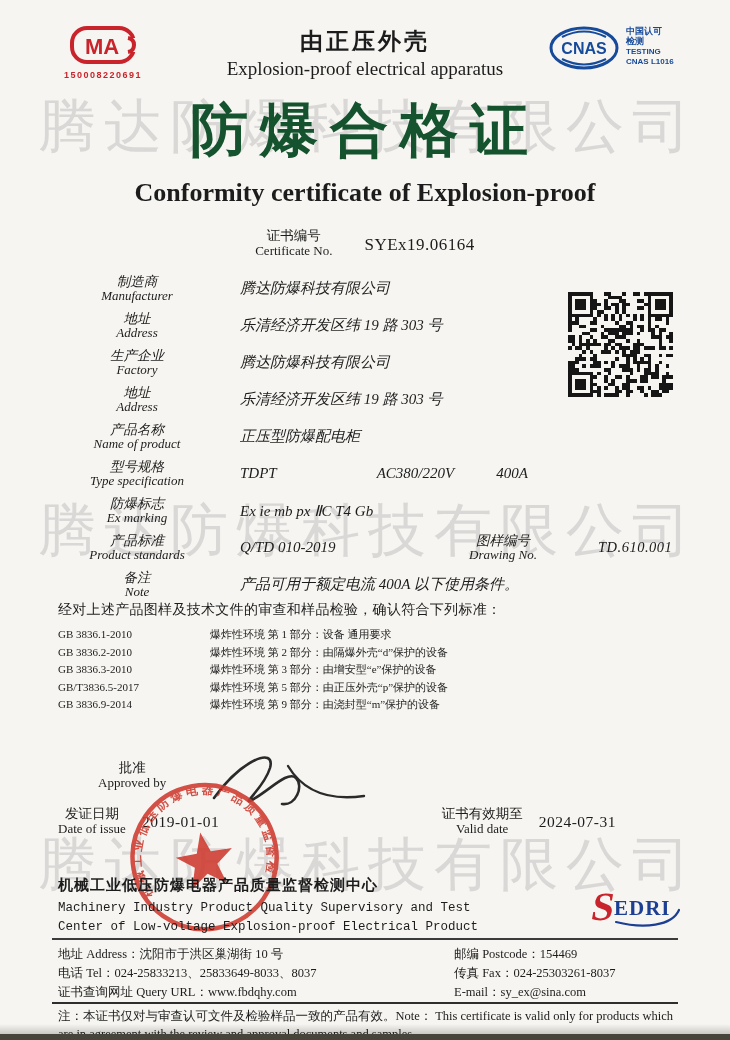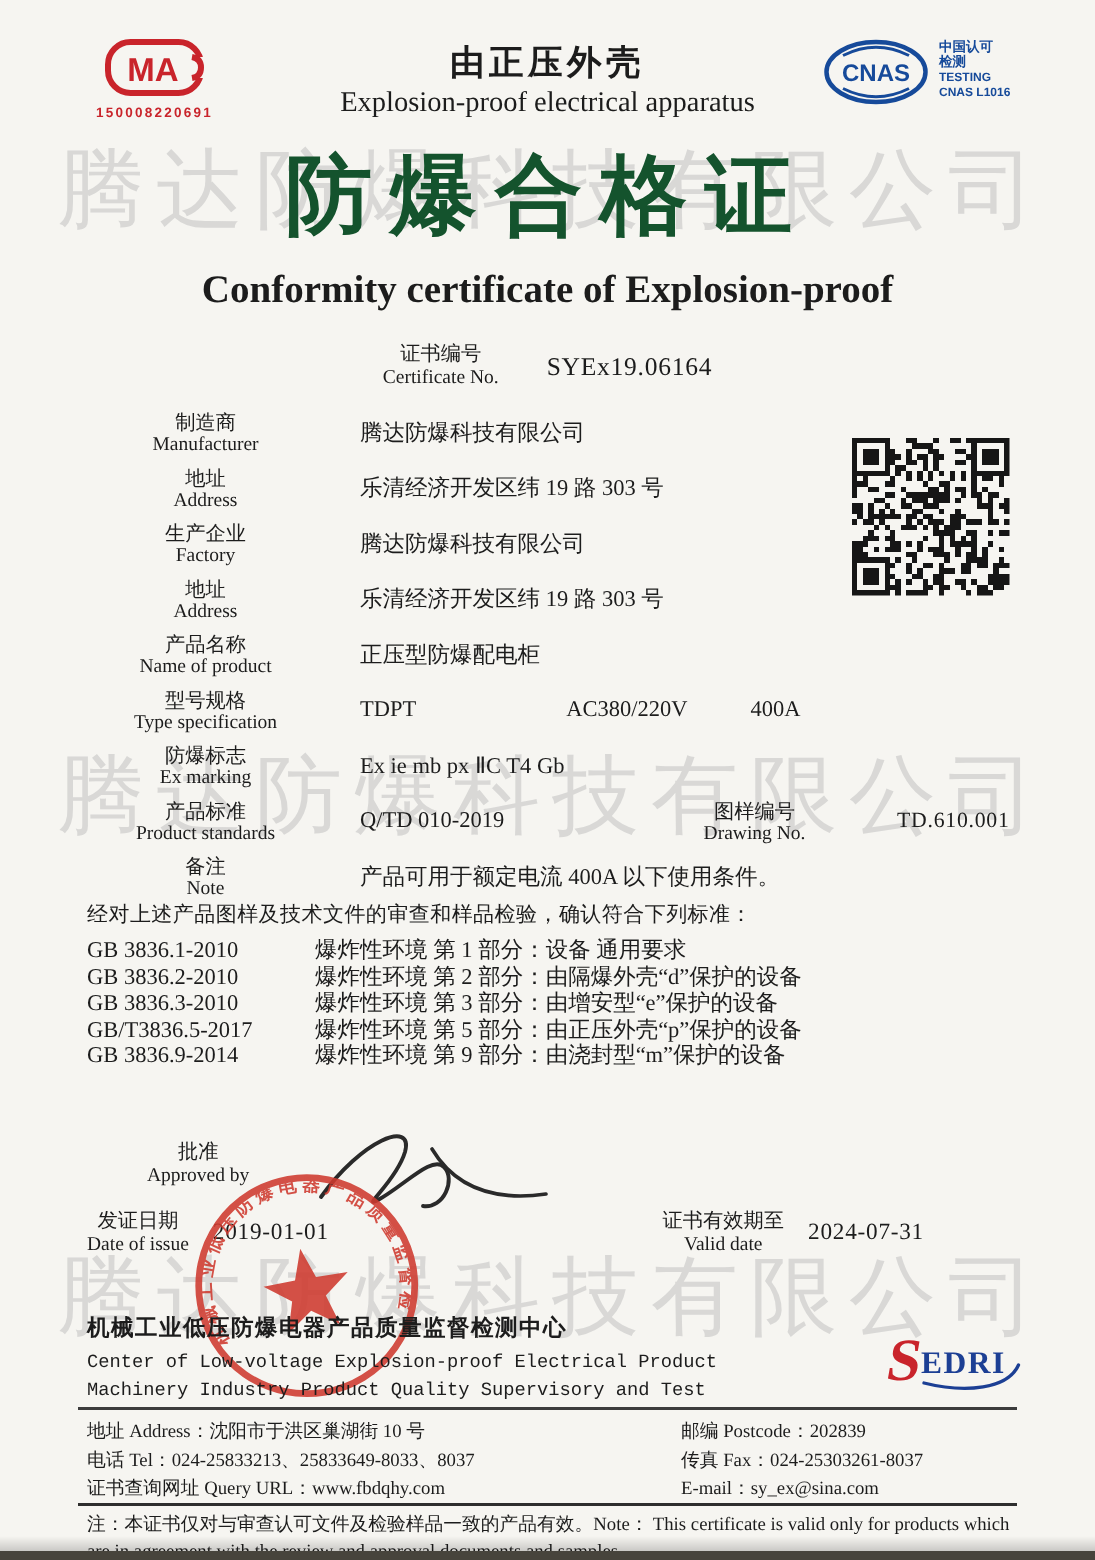--- a/index.html
+++ b/index.html
@@ -20,42 +20,42 @@
       font-family:"Liberation Sans",sans-serif;font-weight:800;font-size:58px;letter-spacing:12px;color:#14532d;}
   .sub-title{position:absolute;left:0;right:0;top:178px;text-align:center;font-weight:700;font-size:26px;}
 
   .cert-row{position:absolute;left:0;right:0;top:228px;display:flex;justify-content:center;gap:32px;align-items:center;}
   .lbl2{text-align:center;line-height:1.15;}
   .lbl2 .zh{font-size:13.5px;}
   .lbl2 .en{font-size:13px;}
   .cert-val{font-size:17px;padding-top:4px;letter-spacing:0.5px;}
 
   
-  .fields{position:absolute;top:272px;left:58px;width:614px;}
+  .fields{position:absolute;top:272px;left:58px;width:614px;font-style:italic;}
   .f-row{display:flex;align-items:center;min-height:33px;margin-bottom:4px;}
   .f-label{width:158px;text-align:center;line-height:1.12;flex:none;}
   .f-label .zh{font-size:13.5px;}
   .f-label .en{font-size:13px;}
   .f-value{flex:1;padding-left:24px;font-size:15px;}
   .spec-val{display:flex;align-items:center;}
   .spec-val .v2{margin-left:100px;}
   .spec-val .v3{margin-left:42px;}
   .std-line{display:flex;align-items:center;}
   .std-line .f-value{flex:none;width:150px;}
   .sub-label{margin-left:34px;}
   .sub-val{font-size:14.5px;padding-left:16px;letter-spacing:0.5px;}
 
   .qr{position:absolute;left:568px;top:292px;width:105px;height:105px;}
 
   
   .stds{position:absolute;top:601px;left:58px;width:616px;}
   .stds .intro-zh{font-size:14px;margin-bottom:3px;letter-spacing:0.3px;}
   .stds .intro-en{font-size:13.5px;text-align:justify;line-height:1.28;}
   .std-list{margin-top:7px;}
-  .std-row{display:flex;font-size:15px;line-height:16px;margin-bottom:1.5px;align-items:flex-end;}
+  .std-row{display:flex;font-size:11px;line-height:16px;margin-bottom:1.5px;align-items:flex-end;}
   .std-row .code{width:152px;flex:none;}
 
   
   .approve{position:absolute;top:760px;left:98px;}
   .sig{position:absolute;left:196px;top:740px;}
   .dates{position:absolute;top:806px;left:58px;width:614px;display:flex;align-items:center;}
   .dates .val{font-size:15.5px;padding-left:16px;padding-top:2px;letter-spacing:0.5px;}
   .d-right{margin-left:auto;display:flex;align-items:center;justify-content:space-between;}
 
   .stamp{position:absolute;left:118px;top:770px;transform:rotate(-10deg);opacity:0.88;}
@@ -680,40 +680,40 @@
         <circle cx="87" cy="87" r="72" fill="none" stroke="#cf3a2f" stroke-width="4.5"></circle>
         <polygon points="87,62 94.1,82.3 115.5,82.7 98.4,95.7 104.6,116.3 87,104 69.4,116.3 75.6,95.7 58.5,82.7 79.9,82.3" fill="#cf3a2f"></polygon>
         <text font-size="12" fill="#cf3a2f" font-weight="bold">
           <textPath href="#ringPath" startOffset="0" textLength="300" lengthAdjust="spacing">机械工业低压防爆电器产品质量监督检测中心</textPath>
         </text>
       </svg>
     </div>
 
     <div class="org">
       <div class="zh">机械工业低压防爆电器产品质量监督检测中心</div>
+      <div class="en">Machinery  Industry  Product  Quality  Supervisory  and  Test</div>
       <div class="en">Center  of  Low-voltage  Explosion-proof  Electrical  Product</div>
-      <div class="en">Machinery  Industry  Product  Quality  Supervisory  and  Test</div>
     </div>
 
     <div class="sedri">
       <svg width="100" height="48" viewBox="0 0 100 48">
         <g transform="skewX(-10)">
           <text x="10" y="36" font-family="Liberation Serif, serif" font-size="40" font-weight="bold" fill="#c9242b">S</text>
         </g>
         <text x="28" y="31" font-family="Liberation Serif, serif" font-size="21" font-weight="bold" fill="#1c3f94" letter-spacing="1">EDRI</text>
         <path d="M30 38 C58 45 86 42 93 26" fill="none" stroke="#1c3f94" stroke-width="2.2" stroke-linecap="round"></path>
       </svg>
     </div>
 
     <div class="hr1"></div>
 
     <div class="footer">
       <div class="foot-row">
         <span class="left"><span>地址 Address：</span><span>沈阳市于洪区巢湖街 10 号</span></span>
-        <span class="right"><span>邮编 Postcode：</span><span>202839</span></span>
+        <span class="right"><span>邮编 Postcode：</span><span>154469</span></span>
       </div>
       <div class="foot-row">
         <span class="left"><span>电话 Tel：</span><span>024-25833213、25833649-8033、8037</span></span>
         <span class="right"><span>传真 Fax：</span><span>024-25303261-8037</span></span>
       </div>
       <div class="foot-row">
         <span class="left"><span>证书查询网址 Query URL：</span><span>www.fbdqhy.com</span></span>
         <span class="right"><span>E-mail：</span><span>sy_ex@sina.com</span></span>
       </div>
     </div>

